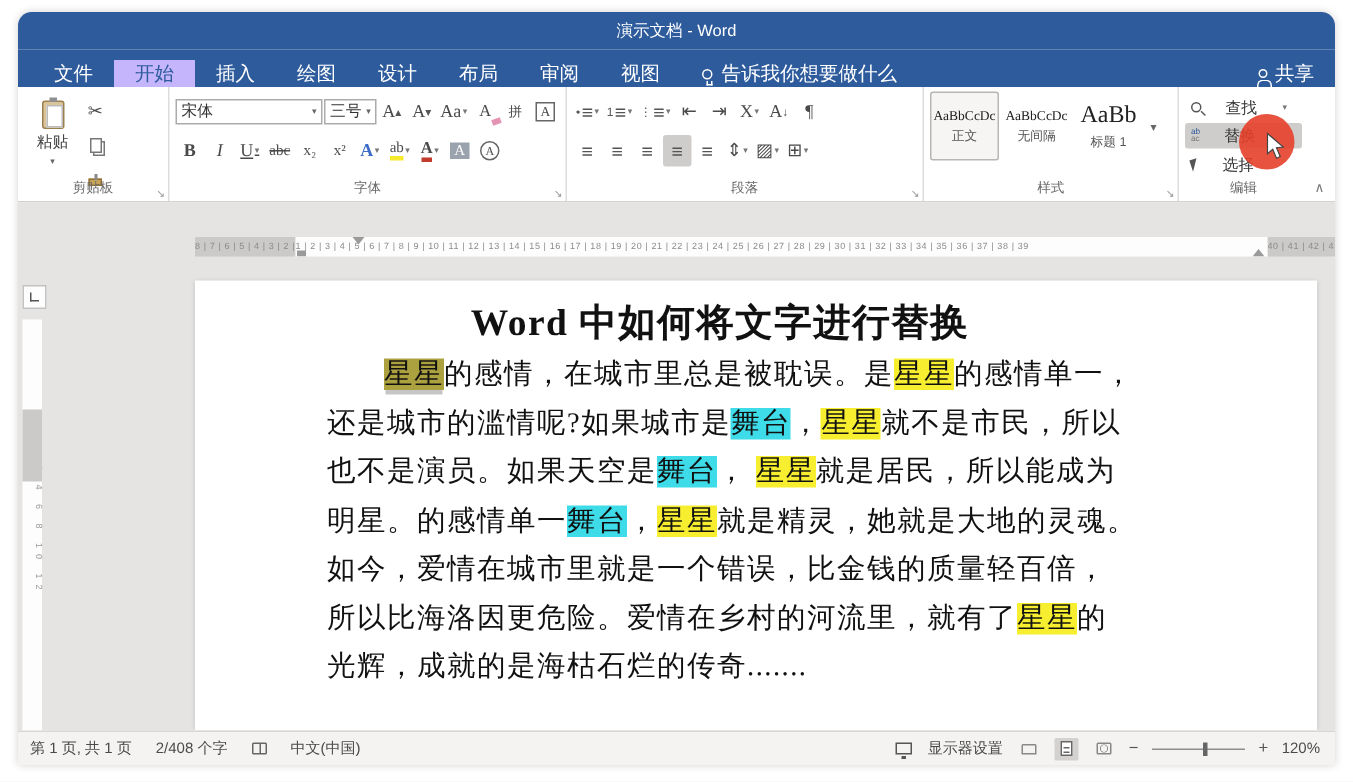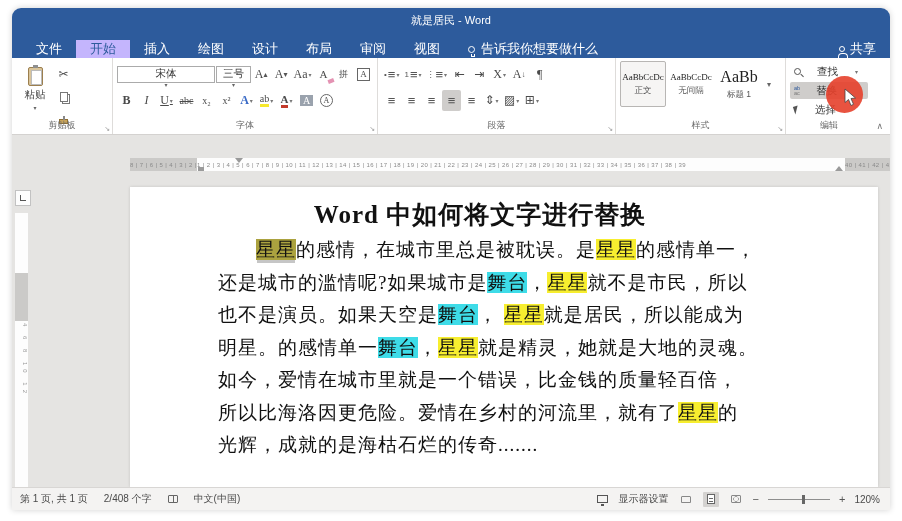--- a/index.html
+++ b/index.html
@@ -52,21 +52,21 @@
     justify-content:center; gap:2px; font-size:10.5px; color:#444; float:left; }
   .ic-clipboard { width:15px; height:19px; background:#d9c49a; border:1px solid #9c7f4e; border-radius:2px; position:relative; }
   .ic-clipboard::before { content:""; position:absolute; left:2px; top:2px; width:9px; height:13px; background:#fff; border:1px solid #bbb; }
   .ic-clipboard::after { content:""; position:absolute; left:4px; top:-3px; width:5px; height:3px; background:#8f8f8f; }
   .clipcol { float:left; display:flex; flex-direction:column; gap:2px; padding-top:2px; }
   .ic-copy { width:8px; height:10px; border:1px solid #777; background:#fff; box-shadow:2px 2px 0 -1px #fff, 2px 2px 0 0 #777; }
   .ic-painter { width:9px; height:5px; background:#c8a45a; border:1px solid #8f6f33; position:relative; margin-top:3px; }
   .ic-painter::after { content:""; position:absolute; left:3px; top:-4px; width:2px; height:4px; background:#888; }
   
   .combo { height:17px; background:#fff; border:1px solid #ababab; font-size:10.5px; color:#333;
-    display:inline-flex; align-items:center; padding:0 3px; justify-content:space-between;flex-direction:column; }
+    display:inline-flex; align-items:center; padding:0 3px; justify-content:space-between; }
   .caret { font-size:6px; color:#666; }
   .u-line { text-decoration:underline; }
   .strike { text-decoration:line-through; font-size:10px; }
   .a-blue { color:#3b6bc6; font-weight:bold; }
   .hl-btn { position:relative; font-size:10px; border-bottom:3px solid #f7e92c; }
   .fc-btn { font-size:11px; border-bottom:3px solid #c33b2c; font-weight:bold; }
   .shade-btn { background:#9aa2ad; color:#fff; font-size:10px; padding:0 3px; }
   .circle-btn { border:1px solid #666; border-radius:50%; font-size:8px; width:13px; height:13px;
     display:inline-flex; align-items:center; justify-content:center; }
   .box-btn { border:1px solid #666; font-size:9px; width:13px; height:13px;
@@ -153,21 +153,21 @@
   .clickdot { position:absolute; left:826px; top:76px; width:37px; height:37px; border-radius:50%;
     background:rgba(230,64,43,.9); z-index:60; }
   .cursor-arrow { position:absolute; left:844px; top:88px; z-index:61; }
 </style>
 </head>
 <body>
 
 <div class="window">
 
   <div class="titlebar">
-    <span class="t-title">就是居民 - Word</span>
+    <span class="t-title">演示文档 - Word</span>
   </div>
 
   <div class="tabstrip">
     <div class="tabs">
         <div class="tab">文件</div>
         <div class="tab active">开始</div>
         <div class="tab">插入</div>
         <div class="tab">绘图</div>
         <div class="tab">设计</div>
         <div class="tab">布局</div>

